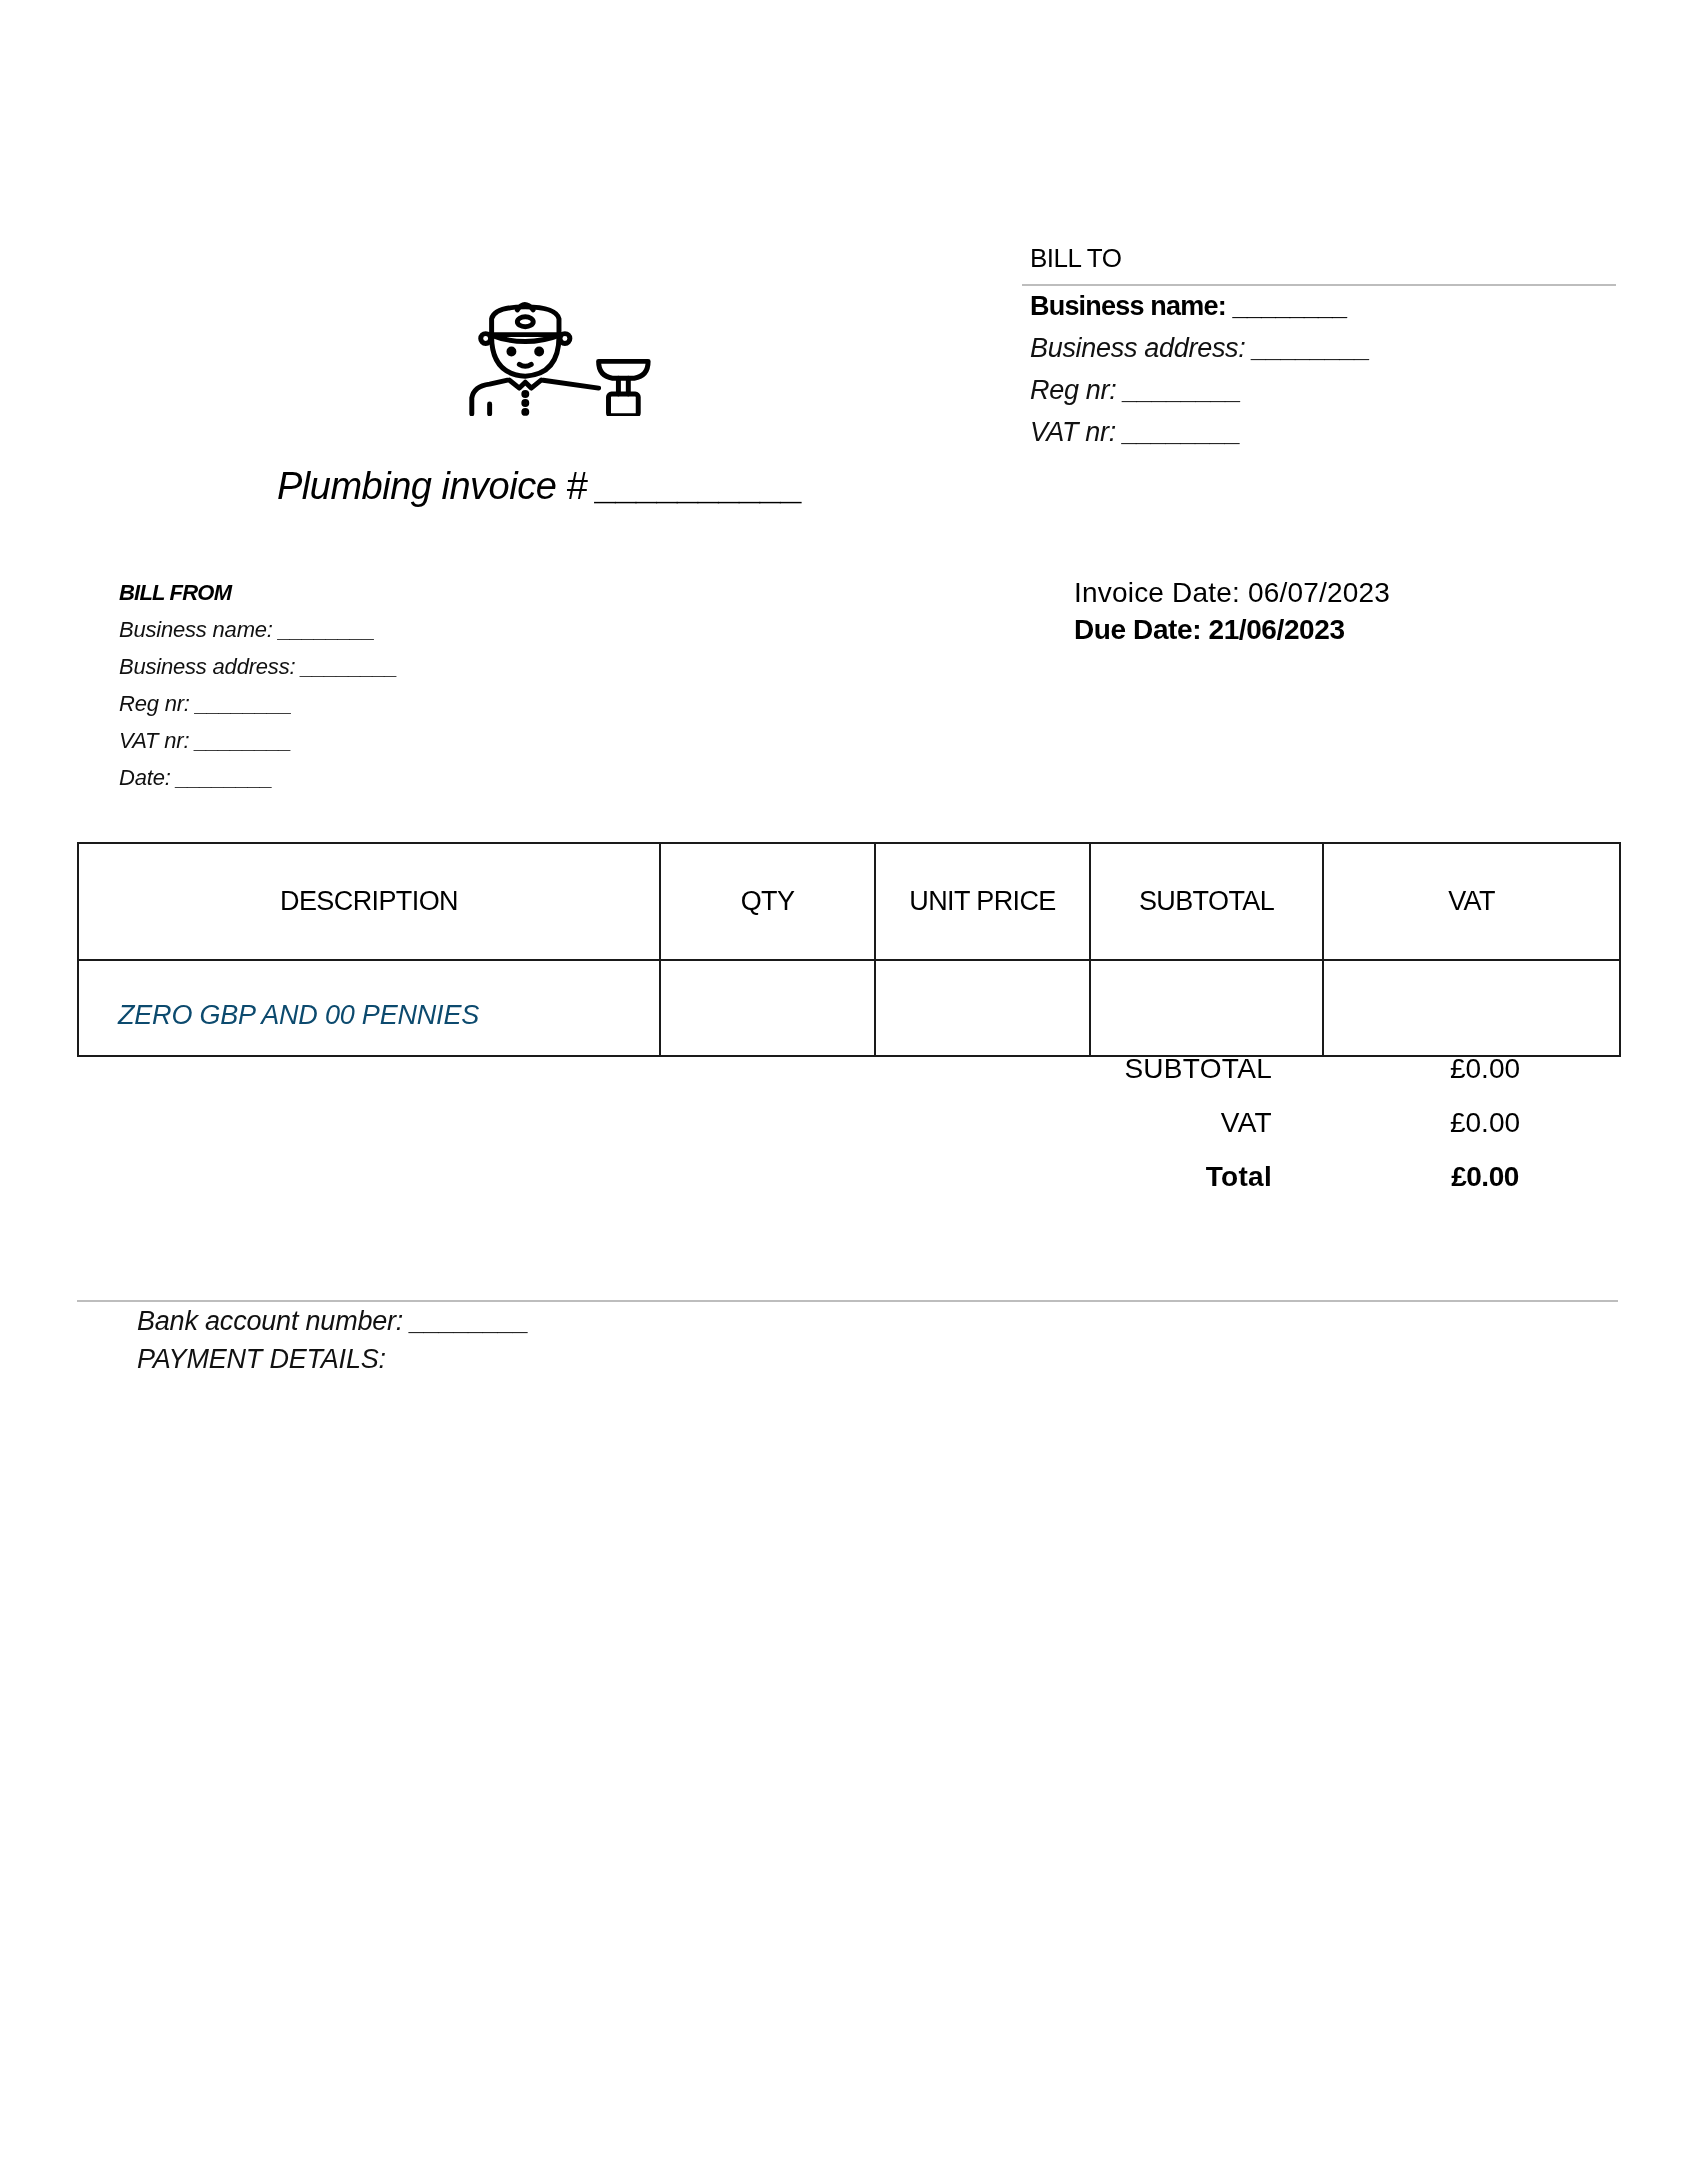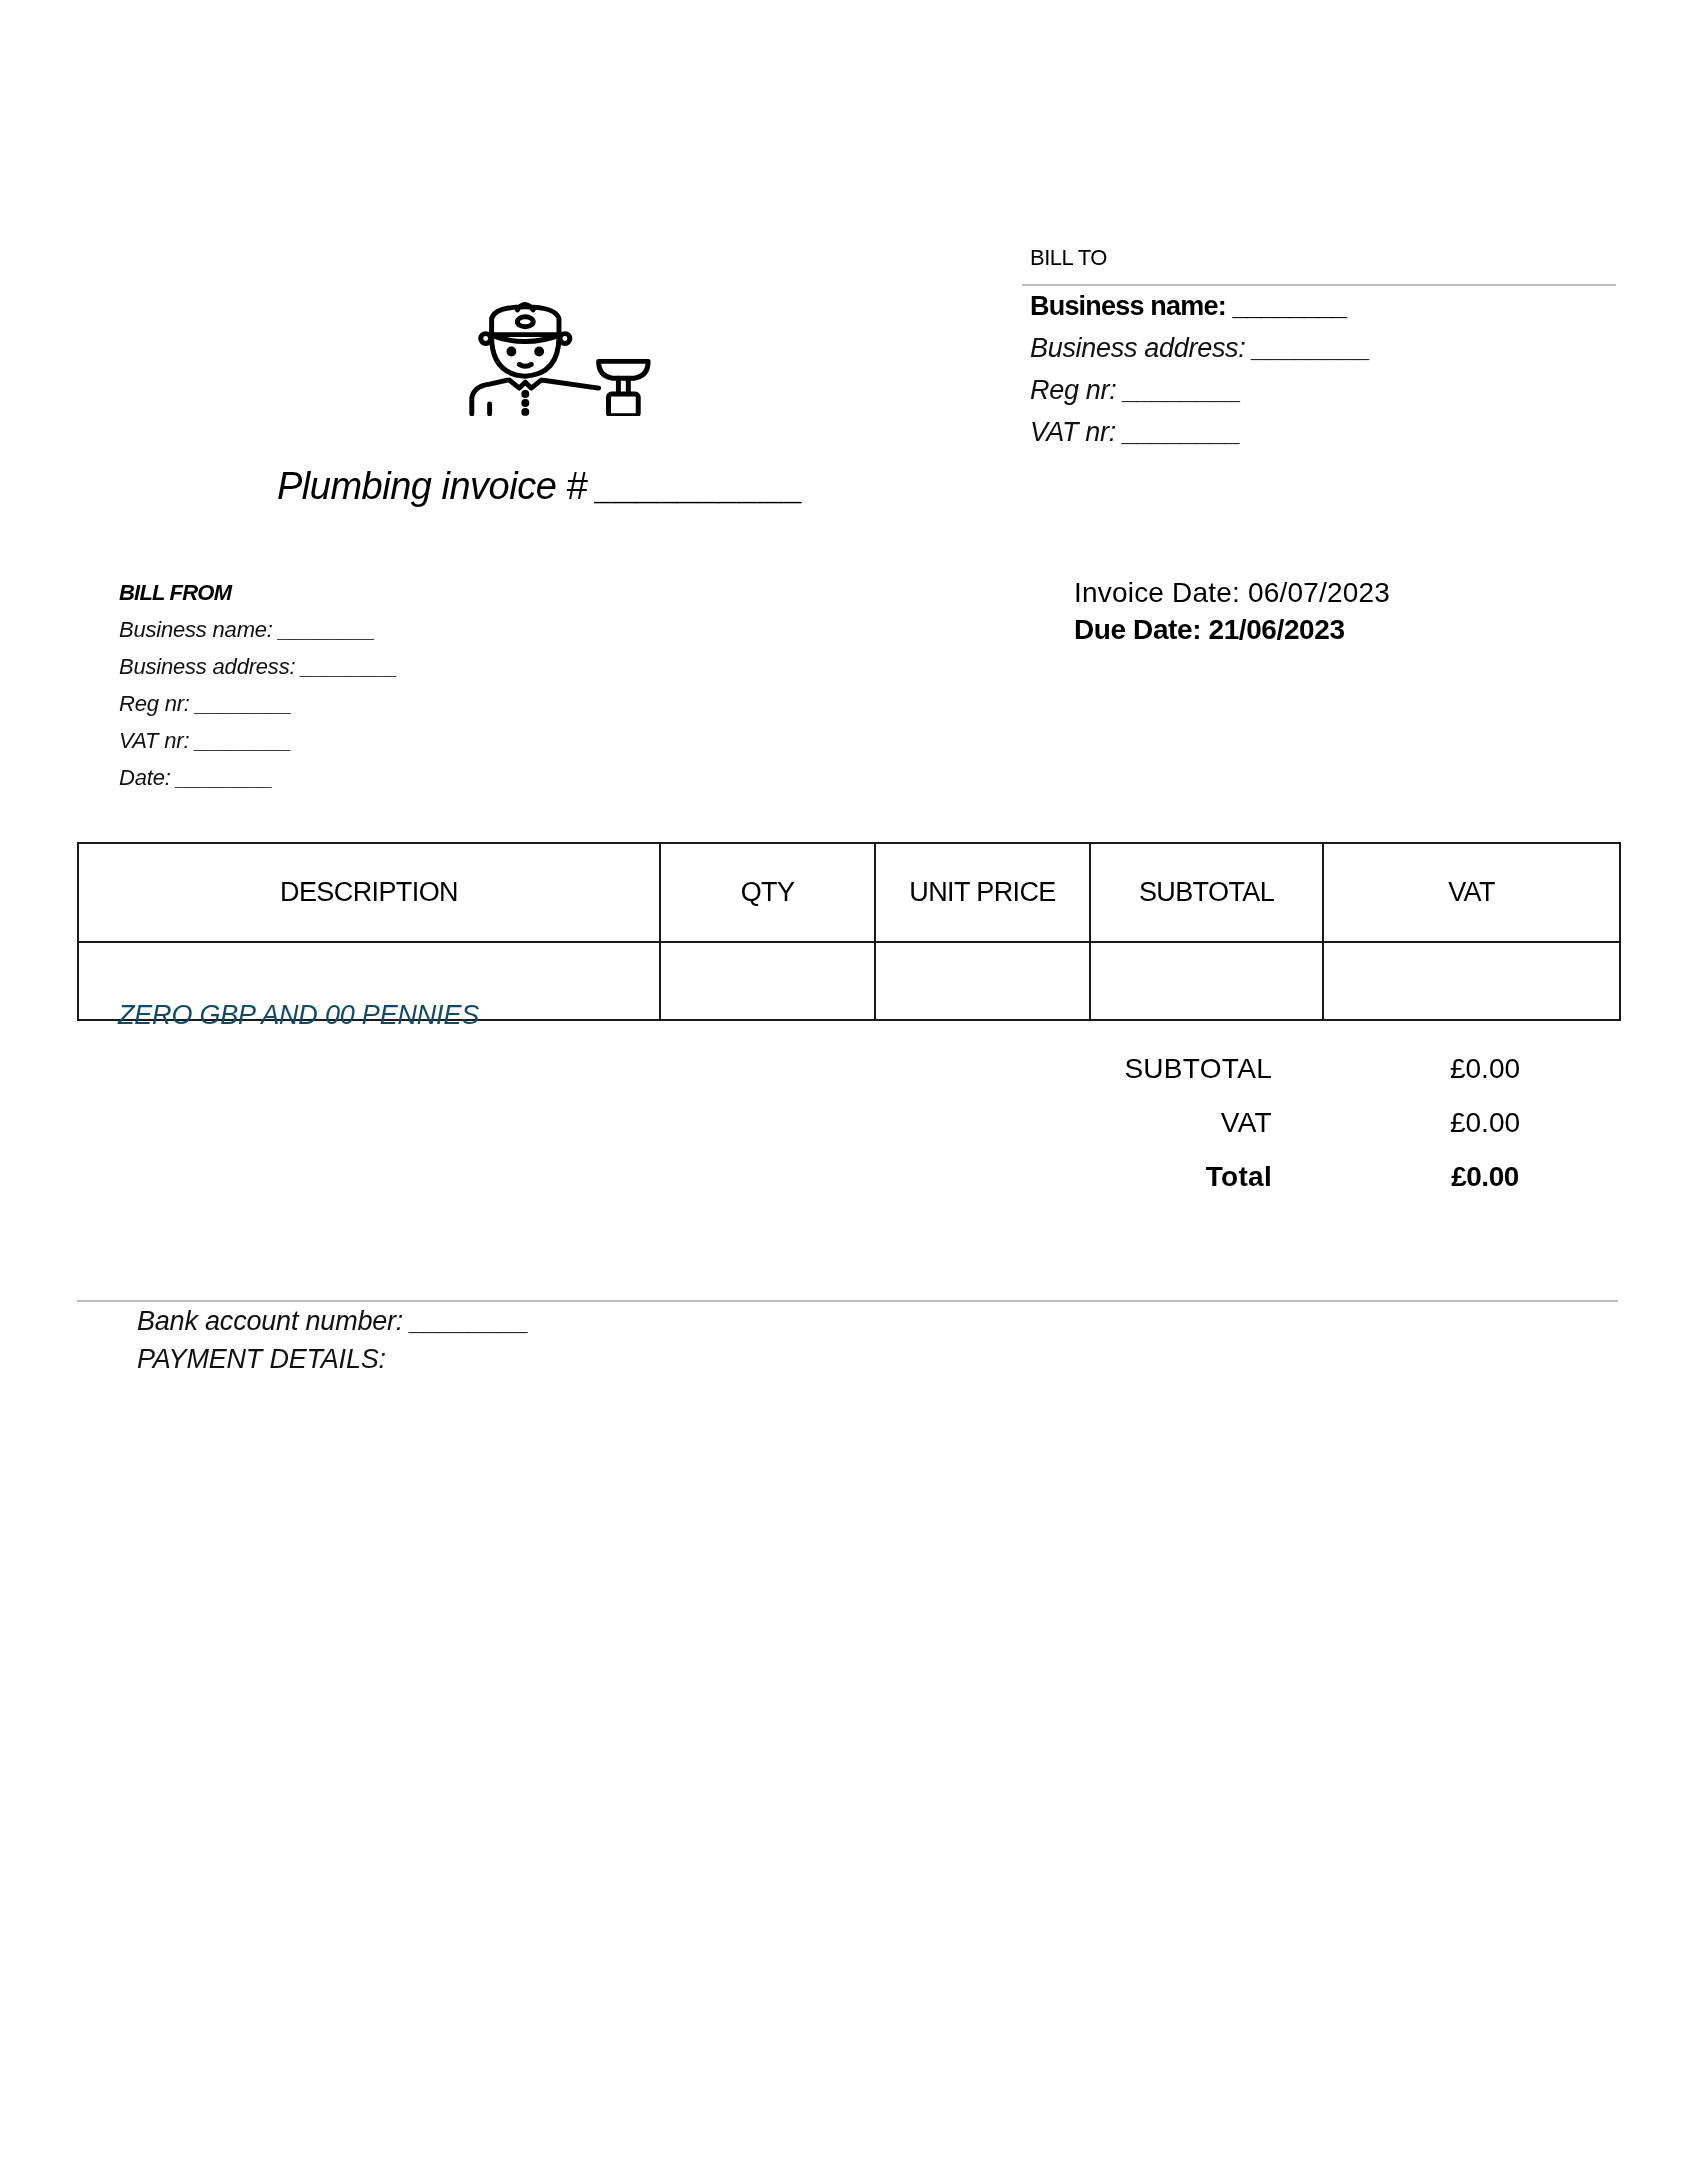--- a/index.html
+++ b/index.html
@@ -31,21 +31,21 @@
       top: 465px;
       font-size: 38px;
       font-style: italic;
       letter-spacing: -0.5px;
       text-align: right;
     }
 
     
     .bill-to { left: 1030px; top: 241px; width: 594px; }
     .bill-to .heading {
-      font-size: 22px;
+      font-size: 26px;
       letter-spacing: -0.5px;
       height: 40px;
       line-height: 34px;
       margin-bottom: 0;
     }
     .bill-to .divider {
       position: absolute;
       left: -8px;
       top: 43px;
       width: 594px;
@@ -81,21 +81,21 @@
     .items {
       position: absolute;
       left: 77px;
       top: 842px;
       width: 1541px;
       border-collapse: collapse;
       table-layout: fixed;
     }
     .items th, .items td {
       border: 2px solid #1a1a1a;
-      padding: 7px;
+      padding: 16px;
       text-align: center;
       margin-top: 28px;
     }
     .items th {
       height: 83px;
       font-weight: normal;
       font-size: 27px;
       letter-spacing: -0.6px;
     }
     .items td { height: 62px; }

